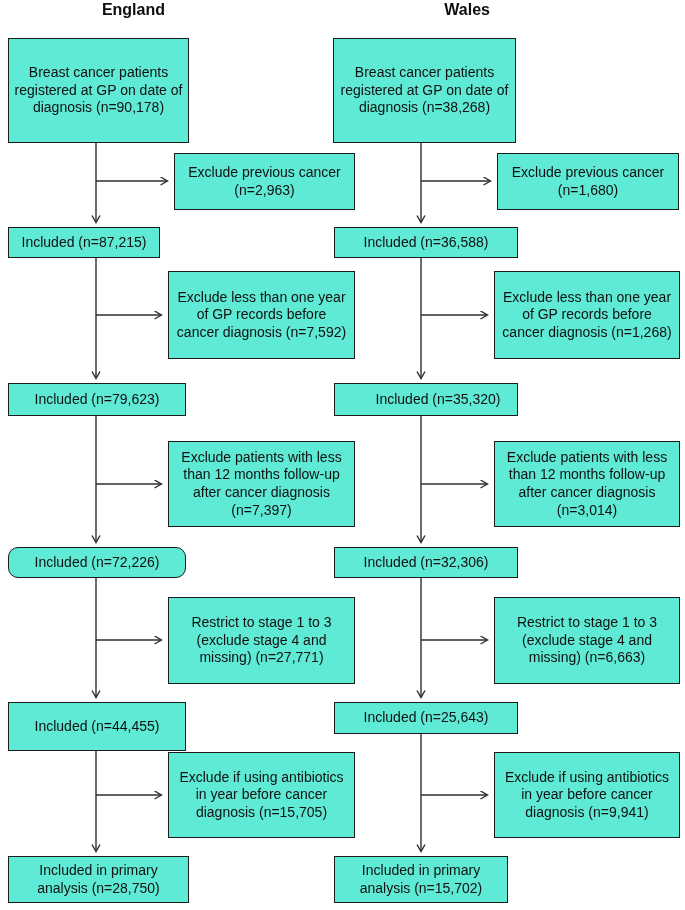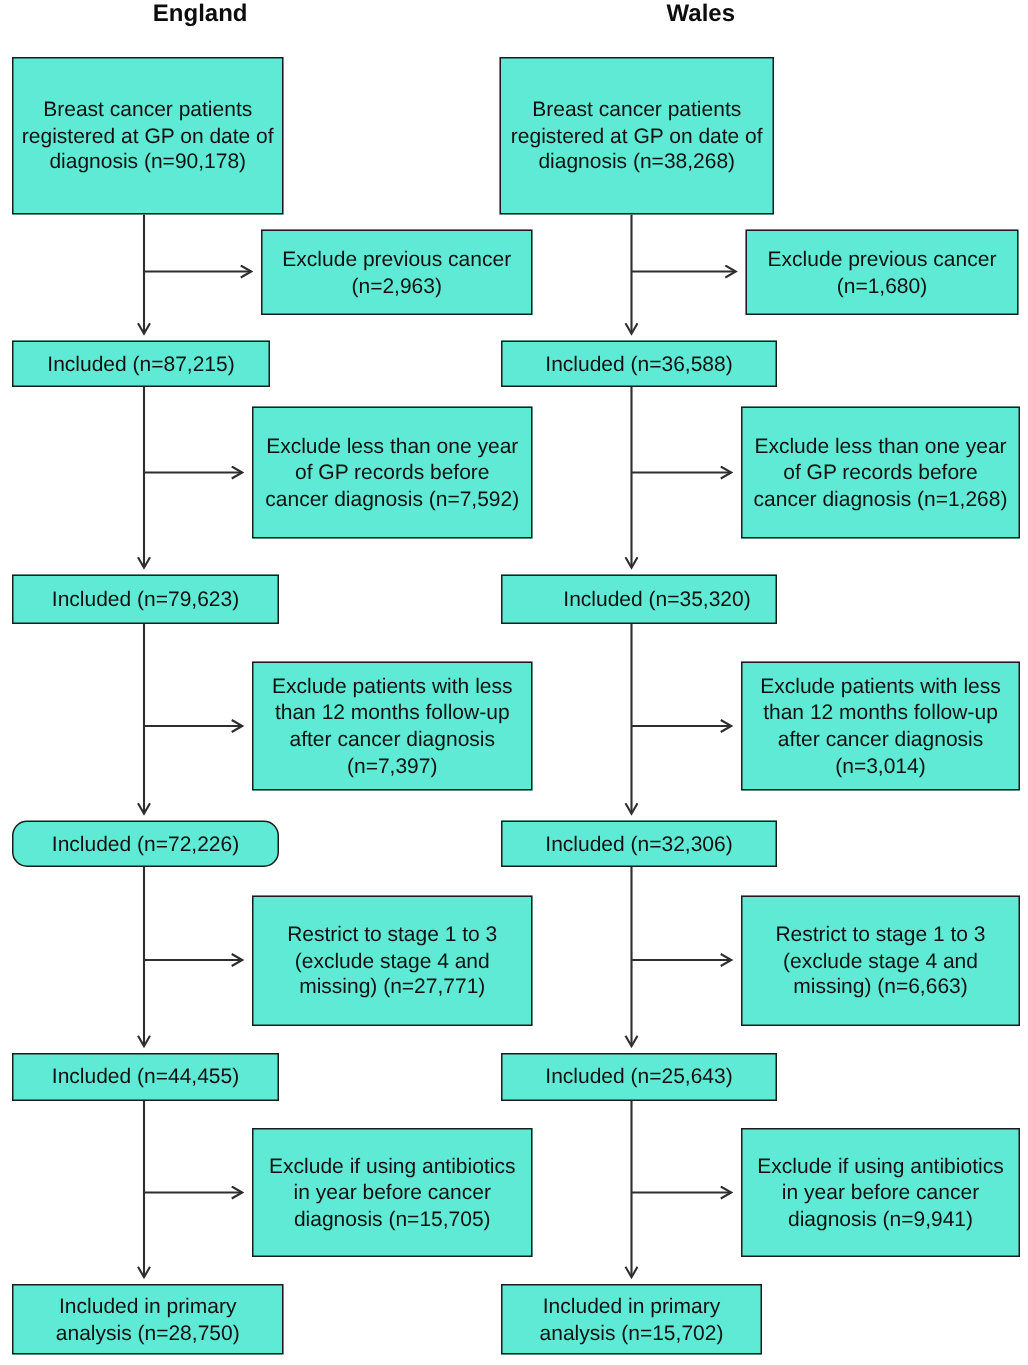--- a/index.html
+++ b/index.html
@@ -13,27 +13,27 @@
   .hdr.c0{left:0px;width:165px;}
   .hdr.c1{left:330px;width:160px;}
   .box{
     position:absolute;border:1.5px solid #1c1c1c;background:#5eead4;
     display:flex;align-items:center;justify-content:center;text-align:center;
     font-size:14px;line-height:1.26;box-sizing:border-box;padding:3px 5px;
   }
   
   .c0.start{left:8px;  top:38px; width:181px;height:105px;}
   .c0.ex1  {left:174px;top:153px;width:181px;height:57px;}
-  .c0.in1  {left:8px;  top:227px;width:172px;height:31px;}
+  .c0.in1  {left:8px;  top:227px;width:152px;height:31px;}
   .c0.ex2  {left:168px;top:271px;width:187px;height:88px;}
   .c0.in2  {left:8px;  top:383px;width:178px;height:33px;}
   .c0.ex3  {left:168px;top:441px;width:187px;height:86px;}
   .c0.in3  {left:8px;  top:547px;width:178px;height:31px;border-radius:10px;}
   .c0.ex4  {left:168px;top:597px;width:187px;height:87px;}
-  .c0.in4  {left:8px;  top:702px;width:178px;height:32px;}
+  .c0.in4  {left:8px;  top:702px;width:178px;height:49px;}
   .c0.ex5  {left:168px;top:752px;width:187px;height:86px;}
   .c0.final{left:8px;  top:856px;width:181px;height:47px;}
   
   .c1.start{left:333px;top:38px; width:183px;height:105px;}
   .c1.ex1  {left:497px;top:153px;width:182px;height:57px;}
   .c1.in1  {left:334px;top:227px;width:184px;height:31px;}
   .c1.ex2  {left:494px;top:271px;width:186px;height:88px;}
   .c1.in2  {left:334px;top:383px;width:184px;height:33px;padding-left:29px;}
   .c1.ex3  {left:494px;top:441px;width:186px;height:86px;}
   .c1.in3  {left:334px;top:547px;width:184px;height:31px;}

